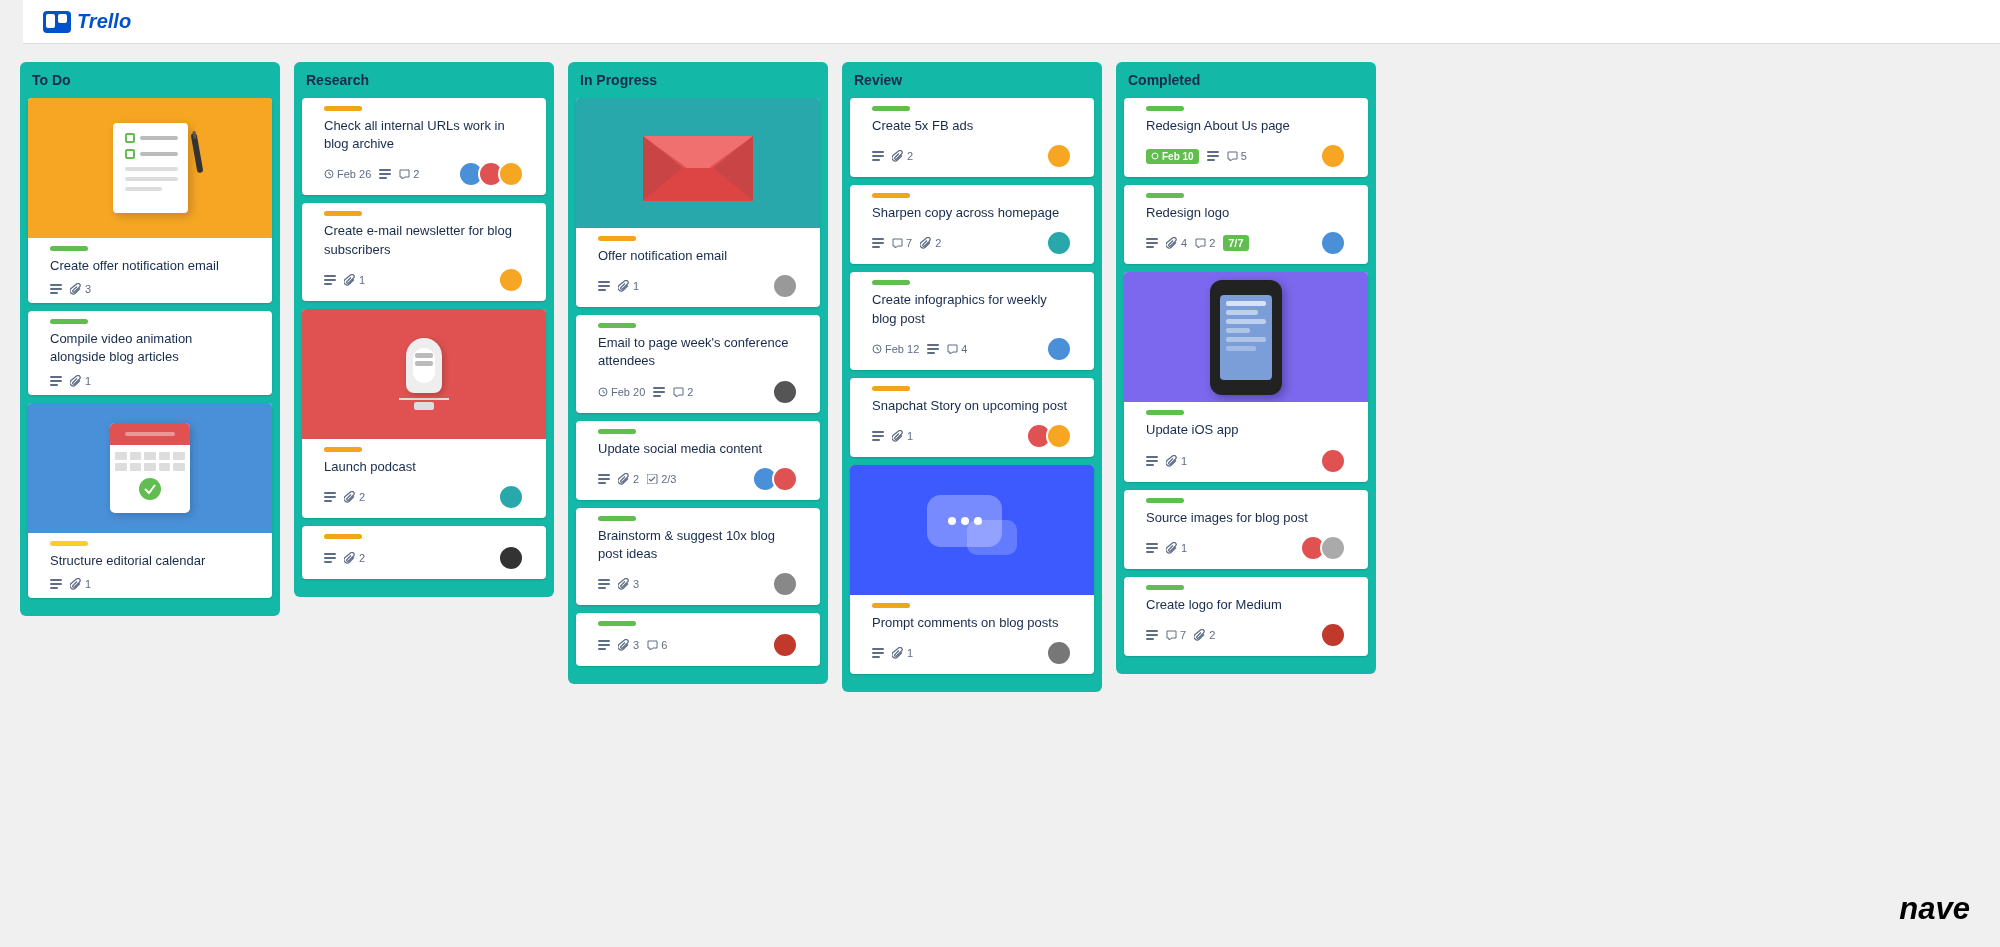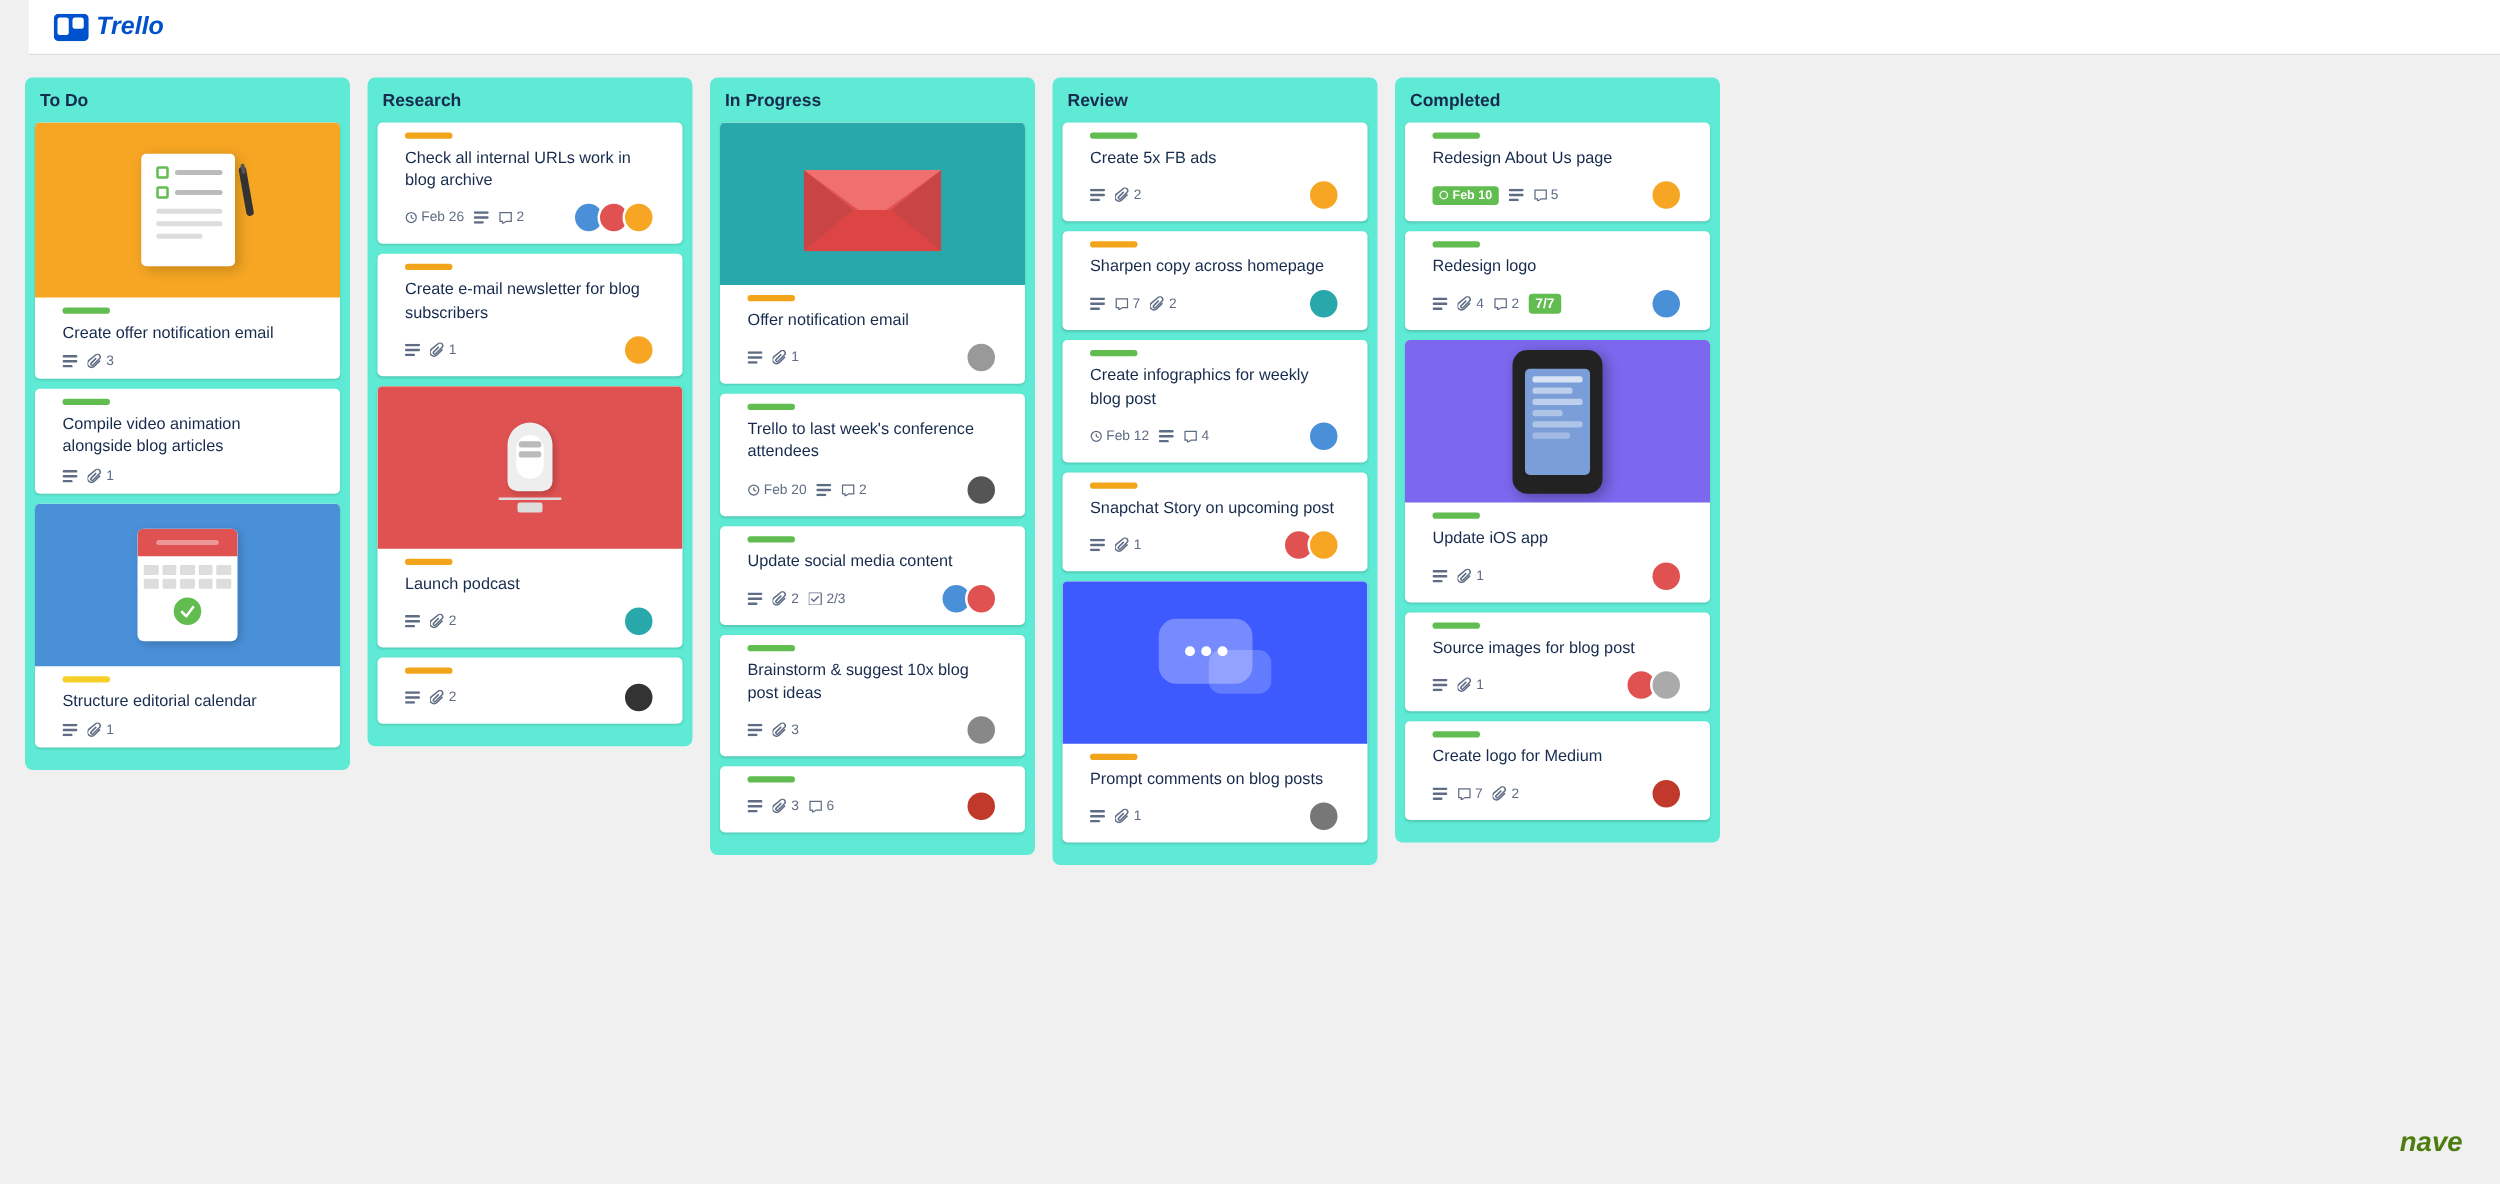--- a/index.html
+++ b/index.html
@@ -35,21 +35,21 @@
       color: #0052cc;
     }
     .board {
       display: flex;
       gap: 14px;
       padding: 18px 20px;
       overflow-x: auto;
       align-items: flex-start;
     }
     .column {
-      background: #5eead4;
+      background: #14b8a6;
       border-radius: 6px;
       width: 260px;
       min-width: 260px;
       padding: 10px 8px;
     }
     .column-title {
       font-weight: 700;
       font-size: 14px;
       color: #172b4d;
       margin-bottom: 10px;
@@ -118,23 +118,23 @@
       font-size: 11px;
       font-weight: bold;
       color: white;
       overflow: hidden;
     }
     .avatar:first-child { margin-left: 0; }
     .nave-logo {
       position: fixed;
       bottom: 20px;
       right: 30px;
-      font-size: 22px;
+      font-size: 31px;
       font-weight: bold;
-      color: #4d7c0f;
+      color: #000000;
       font-style: italic;
     }
 
     
     .cover-orange { background: #f6a623; }
     .cover-red { background: #e05252; }
     .cover-blue { background: #4a90d9; }
   </style>
 </head>
 <body>
@@ -428,21 +428,21 @@
           <div class="avatars">
             <div class="avatar" style="background:#999;"></div>
           </div>
         </div>
       </div>
     </div>
 
     <div class="card">
       <div class="card-body">
         <div class="label-bar label-green"></div>
-        <div class="card-title">Trello to last week's conference attendees</div>
+        <div class="card-title">Email to page week's conference attendees</div>
         <div class="card-meta">
           <div class="meta-item">
             <svg width="10" height="10" viewBox="0 0 10 10">
                 <circle cx="5" cy="5" r="4" stroke="#5e6c84" stroke-width="1" fill="none"></circle>
                 <line x1="5" y1="3" x2="5" y2="5" stroke="#5e6c84" stroke-width="1"></line>
                 <line x1="5" y1="5" x2="7" y2="6" stroke="#5e6c84" stroke-width="1"></line>
               </svg>
             <span>Feb 20</span>
           </div>
           <div class="meta-item">

